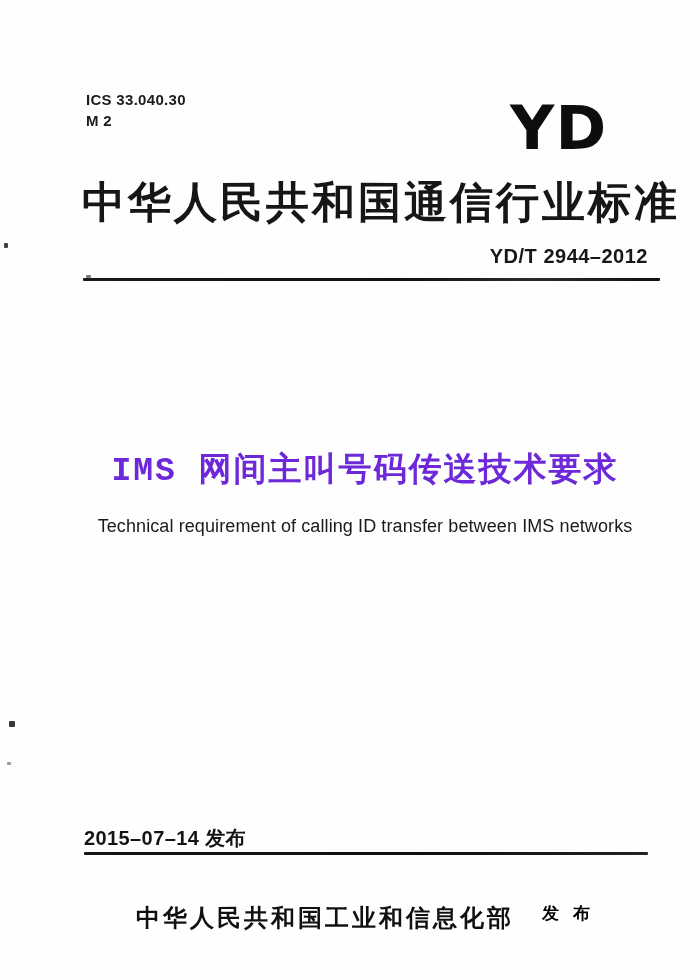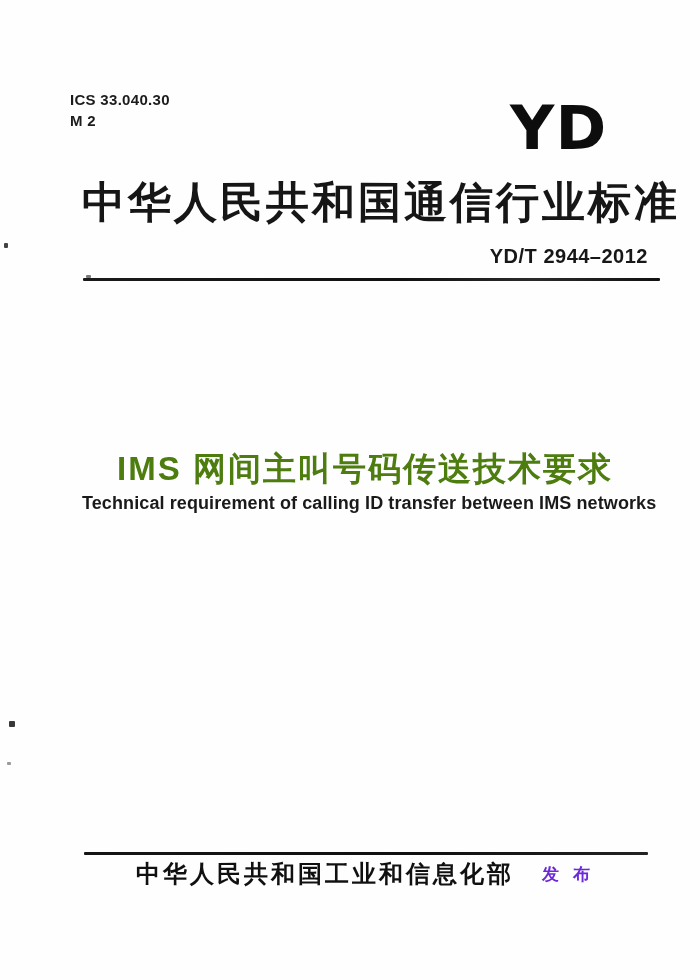--- a/index.html
+++ b/index.html
@@ -11,21 +11,21 @@
     font-family: "Liberation Sans", sans-serif;
     overflow: hidden;
   }
   .page {
     position: absolute;
     inset: 0;
   }
   
   .ics-block {
     position: absolute;
-    left: 70px;
+    left: 86px;
     top: 89px;
     font-size: 15px;
     font-weight: bold;
     line-height: 21px;
     letter-spacing: 0.3px;
     color: #1c1c1c;
   }
   
   .yd-logo {
     position: absolute;
@@ -76,30 +76,31 @@
   .doc-title {
     position: absolute;
     left: 82px;
     top: 447px;
     width: 566px;
     text-align: center;
     font-size: 33px;
     font-weight: bold;
     letter-spacing: 2px;
     white-space: nowrap;
-    color: #4d7c0f;
-    font-family: Liberation Sans, sans-serif;
+    color: #6d28d9;
+    font-family: Liberation Mono, monospace;
   }
   .doc-title-en {
     position: absolute;
     left: 82px;
-    top: 493px;
+    top: 516px;
     width: 566px;
+    text-align: center;
     font-size: 18px;
-    font-weight: bold;
+    font-weight: normal;
     letter-spacing: 0.1px;
     white-space: nowrap;
     color: #1a1a1a;
   }
   
   .dates-row {
     position: absolute;
     left: 84px;
     top: 825px;
     width: 564px;
@@ -117,40 +118,40 @@
     top: 852px;
     width: 564px;
     height: 3px;
     background: linear-gradient(to right, #151515 0%, #0f0f0f 60%, #222 100%);
     border-radius: 1px;
   }
   
   .publisher-row {
     position: absolute;
     left: 82px;
-    top: 858px;
+    top: 902px;
     width: 566px;
     display: flex;
     justify-content: center;
-    align-items: center;
+    align-items: flex-start;
     gap: 28px;
     white-space: nowrap;
   }
   .publisher-name {
     font-size: 24px;
     font-weight: bold;
     letter-spacing: 3px;
     color: #101010;
     font-family: "DejaVu Serif", "Liberation Serif", serif;
   }
   .publish-label {
     font-size: 17px;
     font-weight: bold;
     letter-spacing: 4px;
-    color: #6d28d9;
+    color: #000000;
     font-family: "DejaVu Sans", "Liberation Sans", sans-serif;
   }
   
   .speck { position: absolute; background: #222; border-radius: 1px; }
   .speck-1 { left: 4px;  top: 243px; width: 4px; height: 5px; opacity: 0.85; }
   .speck-2 { left: 9px;  top: 721px; width: 6px; height: 6px; opacity: 0.9; }
   .speck-3 { left: 7px;  top: 762px; width: 4px; height: 3px; opacity: 0.45; }
   .speck-4 { left: 86px; top: 275px; width: 5px; height: 3px; opacity: 0.6; }
 </style>
 </head>
@@ -169,20 +170,21 @@
 
   <div class="std-number">YD/T 2944–2012</div>
 
   <div class="rule-top"></div>
 
   <div class="doc-title">IMS 网间主叫号码传送技术要求</div>
 
   <div class="doc-title-en">Technical requirement of calling ID transfer between IMS networks</div>
 
   <div class="dates-row">
+    <span>2015–07–14 发布</span>
   </div>
 
   <div class="rule-bottom"></div>
 
   <div class="publisher-row">
     <span class="publisher-name">中华人民共和国工业和信息化部</span>
     <span class="publish-label">发 布</span>
   </div>
 
   <div class="speck speck-1"></div>

